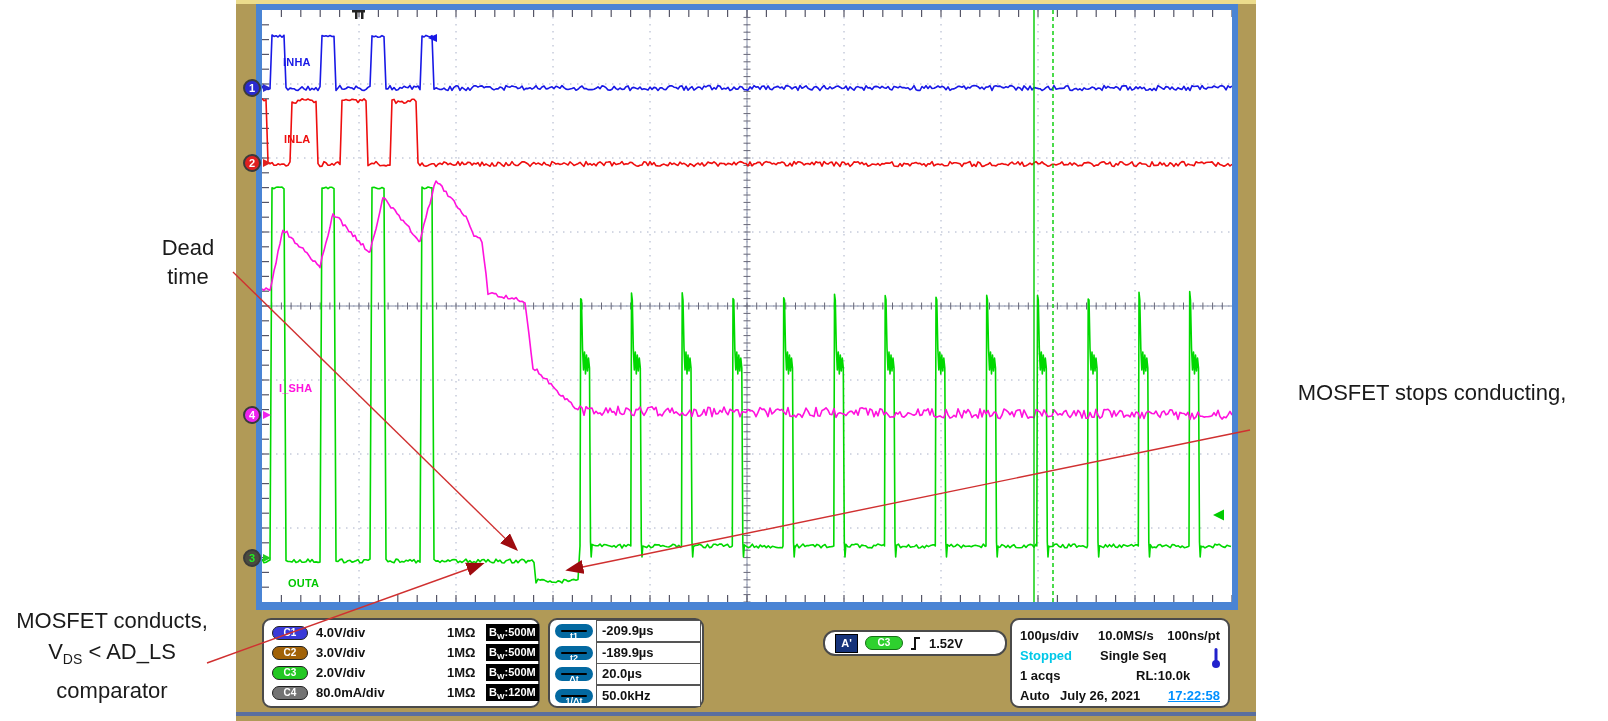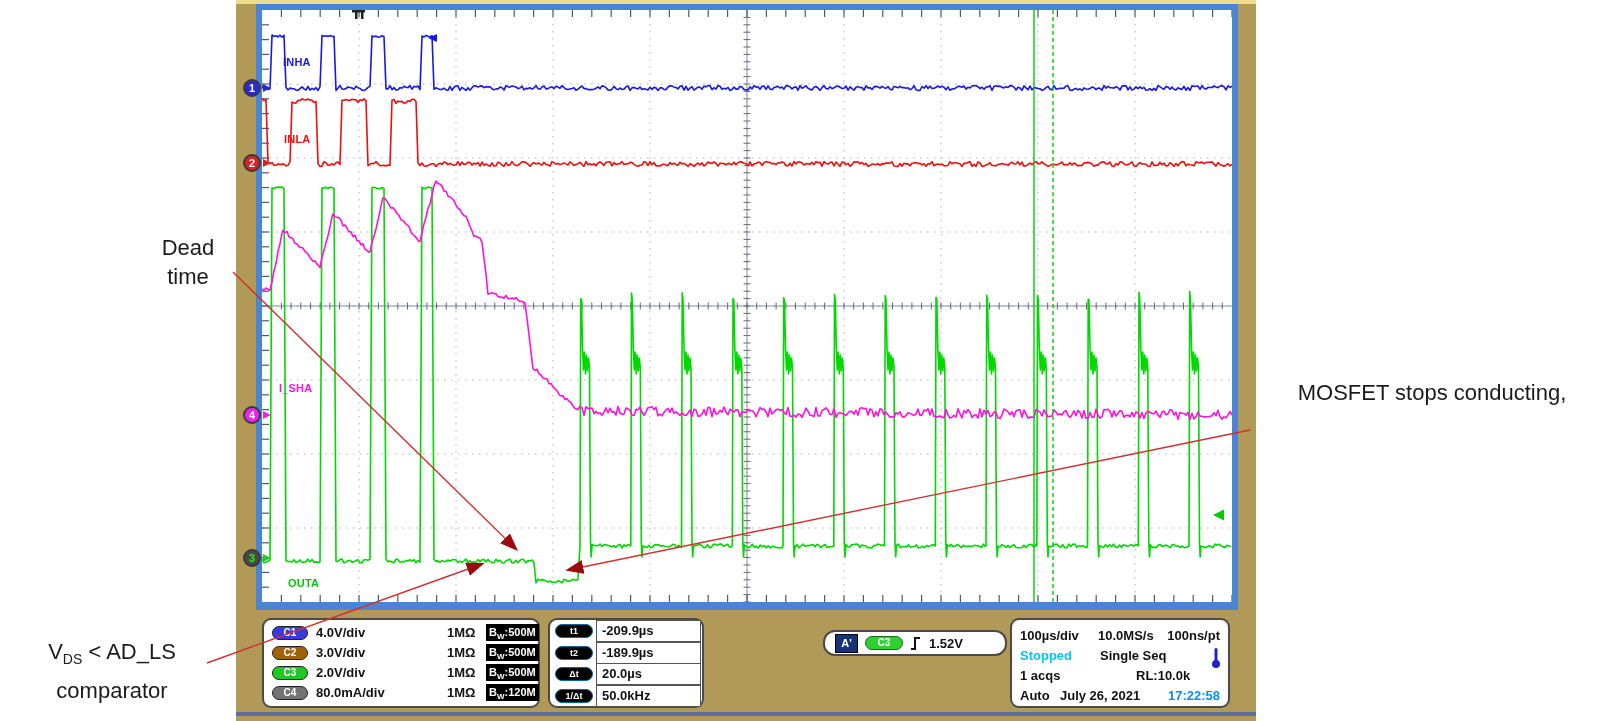--- a/index.html
+++ b/index.html
@@ -24,55 +24,55 @@
   .pill{position:absolute;width:36px;height:14px;border-radius:8px;border:1px solid #222;box-sizing:border-box;
         color:#fff;text-align:center;font:bold 10px/12px "Liberation Sans",sans-serif;}
   .chrow .pill{left:8px;top:3px;}
   .chscale{position:absolute;left:52px;top:2px;font:bold 13px "Liberation Sans",sans-serif;color:#111;}
   .chimp{position:absolute;left:183px;top:2px;font:bold 13px "Liberation Sans",sans-serif;color:#111;}
   .bw{position:absolute;left:222px;top:1px;height:17px;background:#000;color:#fff;padding:0 3px;
       font:bold 11px/17px "Liberation Sans",sans-serif;}
   .bw sub{font-size:8px;}
   #curbox{left:312px;top:618px;width:156px;height:90px;}
   .currow{position:relative;height:21.5px;}
-  .curpill{position:absolute;left:5px;top:4px;width:38px;height:14px;border-radius:8px;border:1px solid #0369a1;
+  .curpill{position:absolute;left:5px;top:4px;width:38px;height:14px;border-radius:8px;border:6px solid #0369a1;
            box-sizing:border-box;background:#000000;color:#fff;text-align:center;
            font:bold 9px/12px "Liberation Sans",sans-serif;}
   .curval{position:absolute;left:46px;top:0;width:105px;height:22px;border:1px solid #555;background:#fff;
           box-sizing:border-box;font:bold 13px/20px "Liberation Sans",sans-serif;color:#111;padding-left:5px;}
   #trigbox{left:587px;top:630px;width:184px;height:26px;border-radius:12px;display:flex;align-items:center;
            gap:7px;padding:0 10px;}
   .abadge{width:21px;height:17px;background:#16337a;border:1px solid #000;color:#fff;text-align:center;
           font:bold 11px/16px "Liberation Sans",sans-serif;}
   .trigpill{position:static;width:38px;height:14px;border-radius:8px;border:1px solid #157015;background:#2ed12e;
             color:#fff;text-align:center;font:bold 10px/12px "Liberation Sans",sans-serif;box-sizing:border-box;}
   .triglvl{font:bold 13px "Liberation Sans",sans-serif;color:#111;}
   #tbbox{left:774px;top:618px;width:220px;height:90px;}
   .tbt{position:absolute;font:bold 13px "Liberation Sans",sans-serif;color:#111;white-space:nowrap;}
   .cyan{color:#00c8e8;}
-  .blue{color:#0090ff;}
+  .blue{color:#0090ff;text-decoration:underline;}
   
   .annot{position:absolute;color:#1a1a1a;text-align:center;font:22px/30px "Liberation Sans",sans-serif;}
   .annot sub{font-size:14px;}
   #dead{left:118px;top:233px;width:140px;line-height:29px;}
   #leftannot{left:0px;top:605px;width:224px;line-height:31px;}
   #rightannot{left:1256px;top:377px;width:352px;line-height:31px;}
   .overlay{position:absolute;left:0;top:0;pointer-events:none;}
 </style>
 </head>
 <body>
 
 <div class="page">
 
   <div class="annot" id="dead">
     <span>Dead</span><br>
     <span>time</span>
   </div>
   <div class="annot" id="leftannot">
-    <br>
+    <span>MOSFET conducts,</span><br>
     <span>V</span><sub>DS</sub><span> &lt; AD_LS</span><br>
     <span>comparator</span>
   </div>
   <div class="annot" id="rightannot">
     <span>MOSFET stops conducting,</span><br>
     <br>
   </div>
 
   <div class="scope">
     <div class="topstrip"></div>

